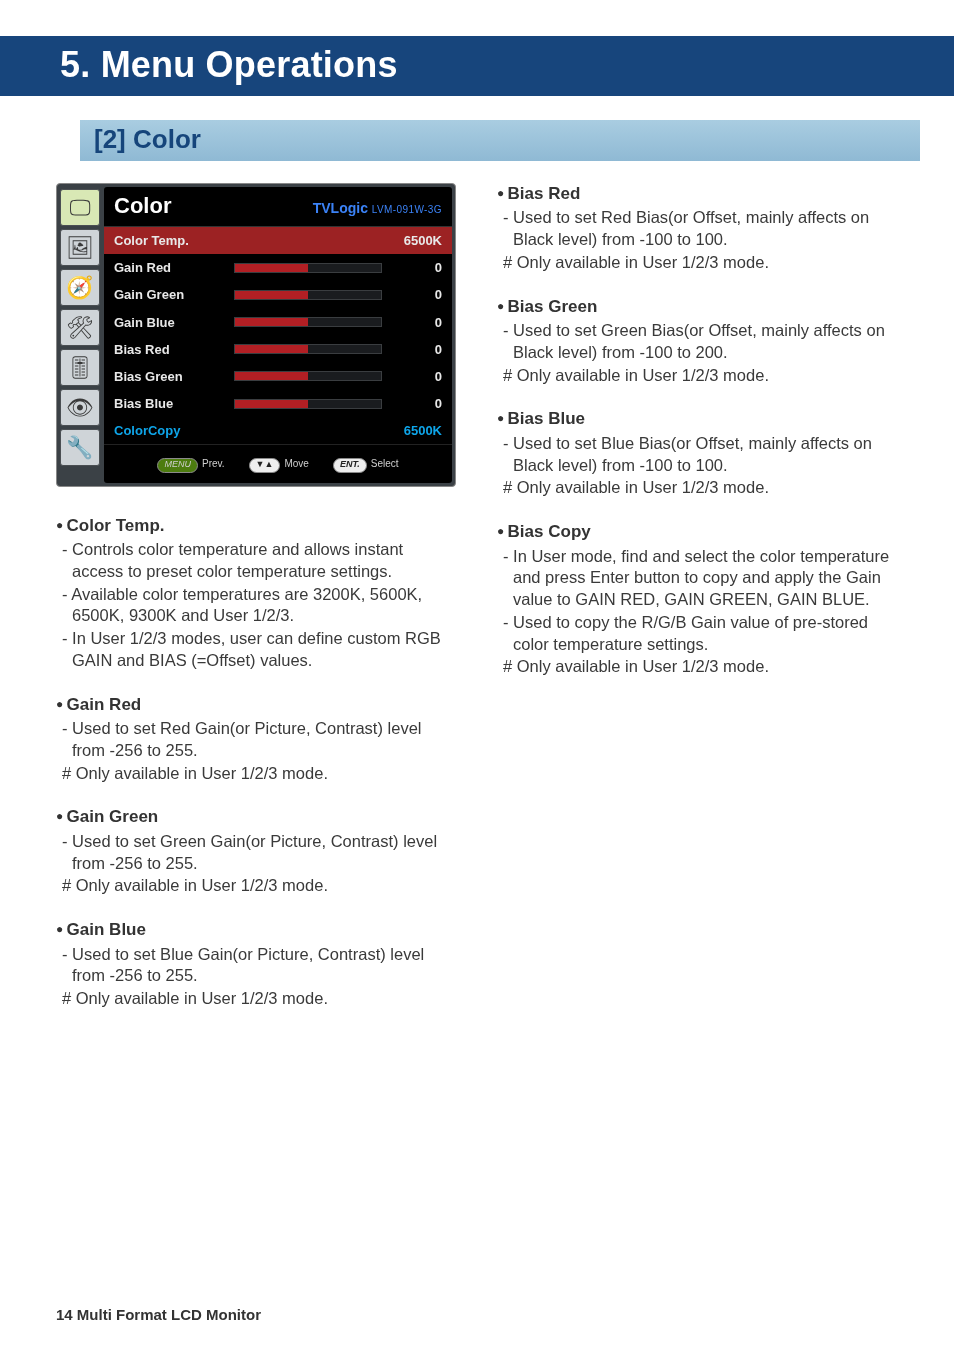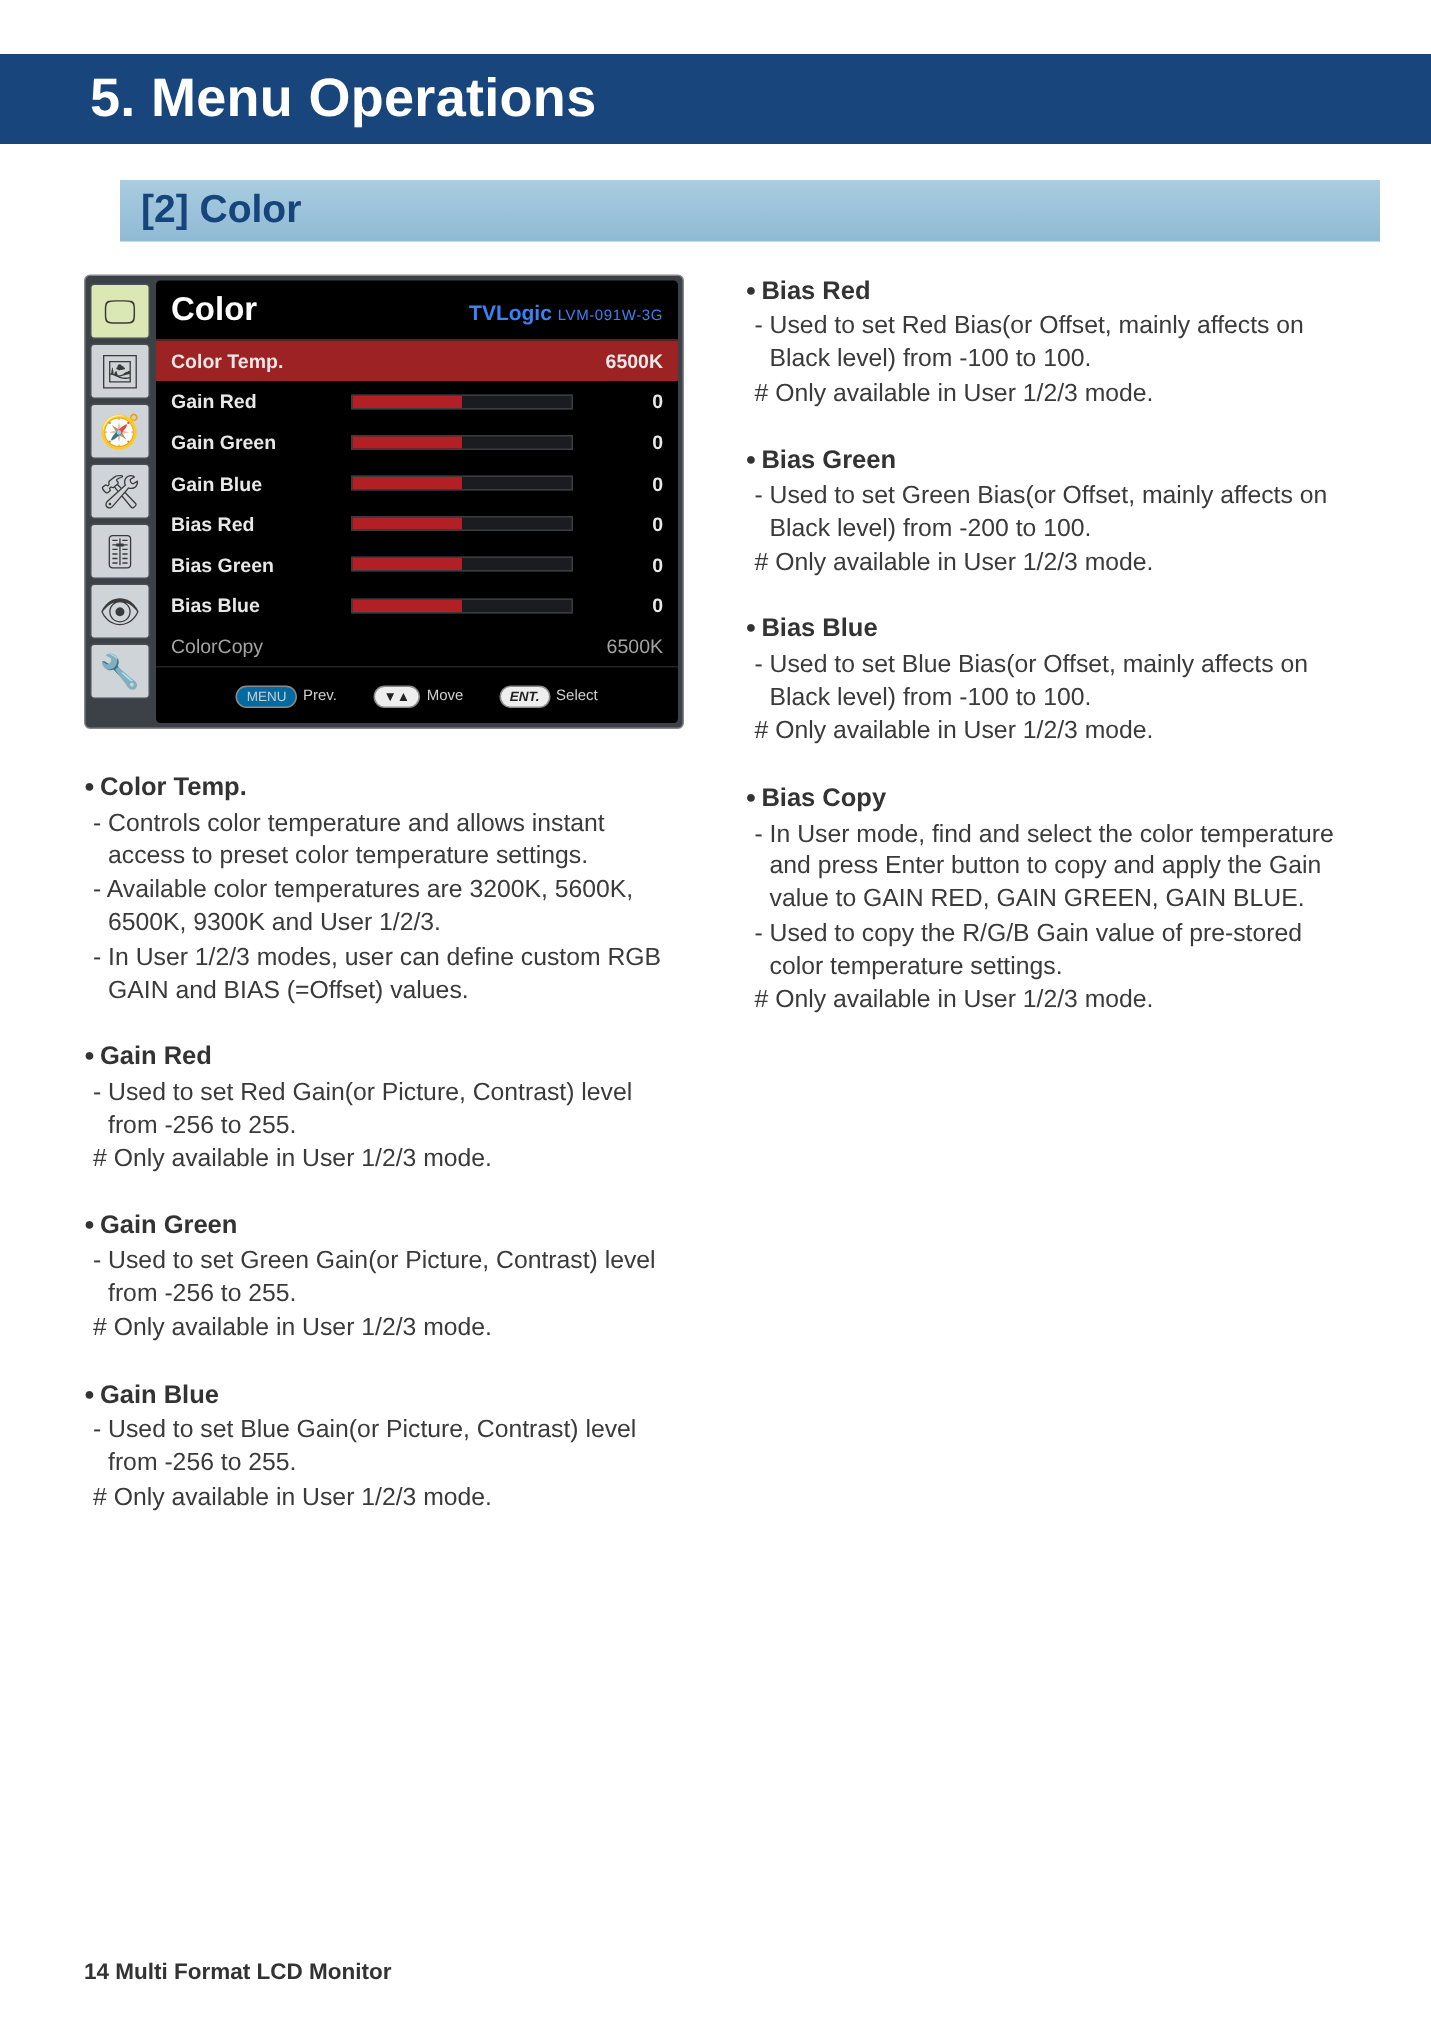--- a/index.html
+++ b/index.html
@@ -16,28 +16,28 @@
   .osd { display:flex; }
   .osd-tabs { width: 44px; display:flex; flex-direction:column; gap:3px; padding-top:2px; }
   .osd-tab { width:40px; height:37px; background:#cfd4d8; border:1px solid #4b4f53; border-radius:3px; display:flex; align-items:center; justify-content:center; font-size:22px; }
   .osd-tab.active { background:#d9e8b5; }
   .osd-body { flex:1; background:#000; border-radius:3px; padding:0; overflow:hidden; }
   .osd-head { display:flex; align-items:baseline; justify-content:space-between; color:#fff; padding:4px 10px 6px 10px; border-bottom:1px solid #333; }
   .osd-title { font-size:22px; font-weight:700; font-family:Arial,sans-serif; }
   .osd-brand { font-size:14px; font-weight:700; color:#3b82f6; }
   .osd-brand .thin { font-weight:400; font-size:10px; letter-spacing:0.4px; }
   .osd-row { display:flex; align-items:center; padding:5px 10px; color:#e8e8e8; font-size:13px; font-family:Arial; font-weight:700; }
-  .osd-row.dim { color:#a3a3a3; font-weight:400; }
+  .osd-row.dim { color:#0ea5e9; font-weight:700; }
   .osd-row.sel { background:#9c2223; }
   .osd-label { width:120px; }
   .osd-bar { flex:1; height:10px; background:#1a1c1f; border:1px solid #3a3d40; position:relative; margin-right:14px; }
   .osd-bar .fill { position:absolute; left:0; top:0; bottom:0; width:50%; background:#b21f24; }
   .osd-val { width:46px; text-align:right; }
   .osd-foot { display:flex; gap:24px; justify-content:center; align-items:center; color:#cfcfcf; font-size:10px; padding:12px 0 10px; border-top:1px solid #222; }
-  .pill { display:inline-flex; align-items:center; border:1px solid #8a8a8a; border-radius:10px; padding:0 6px; height:15px; margin-right:4px; font-size:9px; background:#0369a1; }
+  .pill { display:inline-flex; align-items:center; border:1px solid #8a8a8a; border-radius:10px; padding:0 6px; height:15px; margin-right:4px; font-style:italic; font-size:9px; background:#4d7c0f; }
   .pill.solid { background:#eee; color:#222; font-style:italic; font-weight:700; }
 
   
   .item { margin: 0 0 22px 0; }
   .item h4 { font-size:17px; font-weight:700; color:#333; margin-bottom:2px; }
   .item h4::before { content:"● "; font-size:12px; vertical-align:2px; }
   .item p { padding-left: 16px; text-indent:-10px; margin:1px 0; color:#3a3a3a; }
 
   .footer { position:absolute; left:56px; bottom:34px; font-size:15px; font-weight:700; color:#333; }
 </style>
@@ -161,21 +161,21 @@
 
     <div class="col">
       <div id="right-items">
           <div class="item">
             <h4>Bias Red</h4>
             <p>- Used to set Red Bias(or Offset, mainly affects on Black level) from -100 to 100.</p>
             <p># Only available in User 1/2/3 mode.</p>
           </div>
           <div class="item">
             <h4>Bias Green</h4>
-            <p>- Used to set Green Bias(or Offset, mainly affects on Black level) from -200 to 100.</p>
+            <p>- Used to set Green Bias(or Offset, mainly affects on Black level) from -100 to 200.</p>
             <p># Only available in User 1/2/3 mode.</p>
           </div>
           <div class="item">
             <h4>Bias Blue</h4>
             <p>- Used to set Blue Bias(or Offset, mainly affects on Black level) from -100 to 100.</p>
             <p># Only available in User 1/2/3 mode.</p>
           </div>
           <div class="item">
             <h4>Bias Copy</h4>
             <p>- In User mode, find and select the color temperature and press Enter button to copy and apply the Gain value to GAIN RED, GAIN GREEN, GAIN BLUE.</p>

